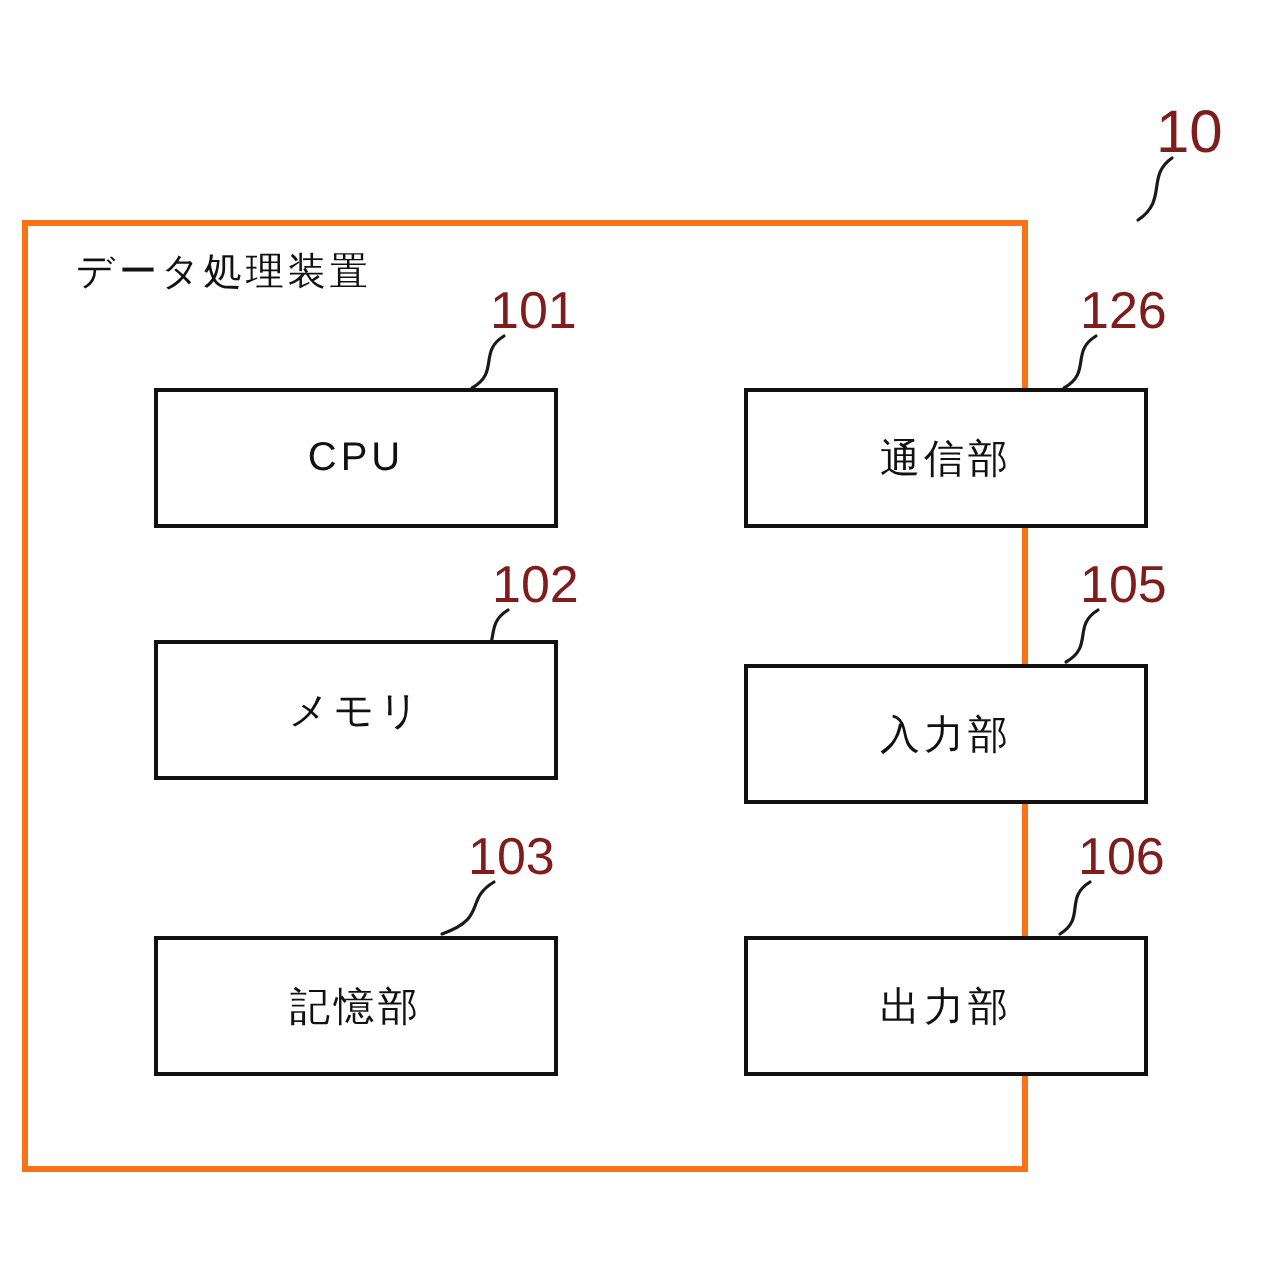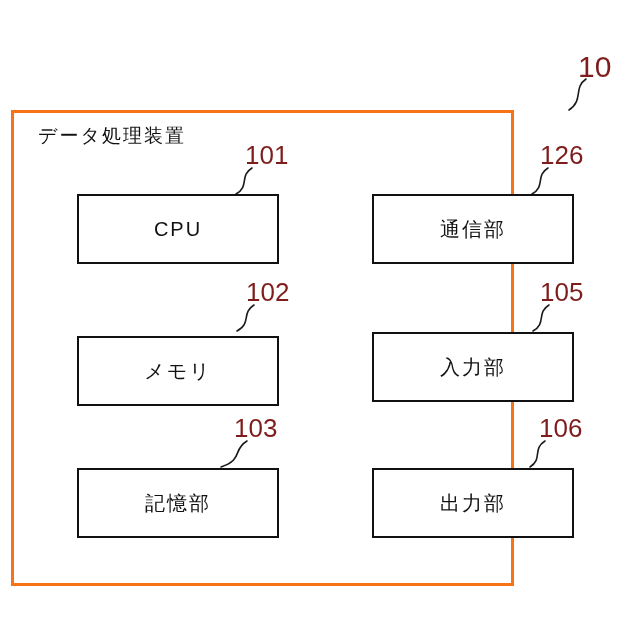--- a/index.html
+++ b/index.html
@@ -71,21 +71,21 @@
     font-size: 26px;
     color: #7f1d1d;
     white-space: nowrap;
     line-height: 1;
   }
   .ref-label.device-ref {
     font-size: 30px;
   }
   
   .pos-cpu    { left: 77px;  top: 194px; }
-  .pos-memory { left: 77px;  top: 336px; text-align: right; }
+  .pos-memory { left: 77px;  top: 320px; text-align: right; }
   .pos-storage{ left: 77px;  top: 468px; }
   .pos-comm   { left: 372px; top: 194px; }
   .pos-input  { left: 372px; top: 332px; }
   .pos-output { left: 372px; top: 468px; }
 
   .refpos-10  { left: 578px; top: 52px; }
   .refpos-101 { left: 245px; top: 142px; }
   .refpos-102 { left: 246px; top: 279px; text-align: center; }
   .refpos-103 { left: 234px; top: 415px; }
   .refpos-104 { left: 540px; top: 142px; }

